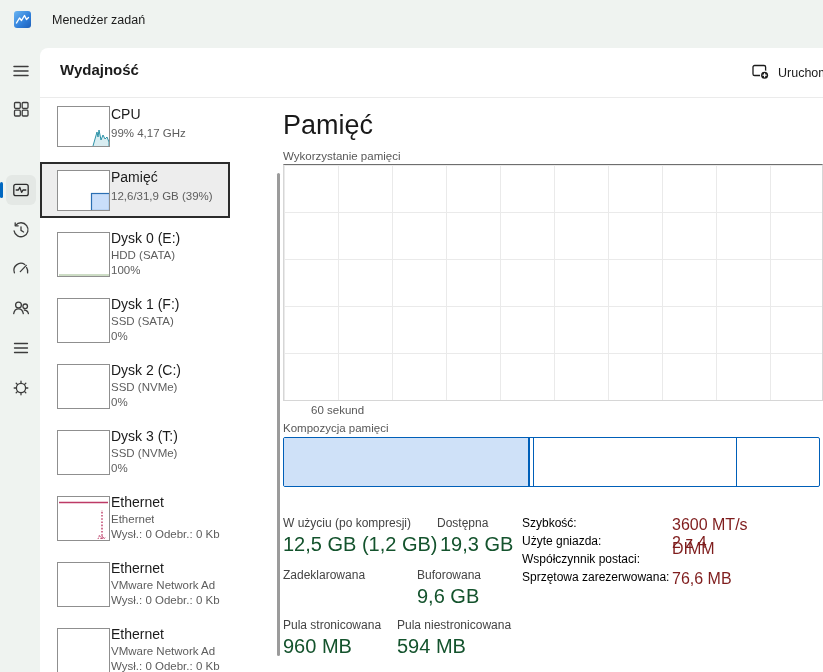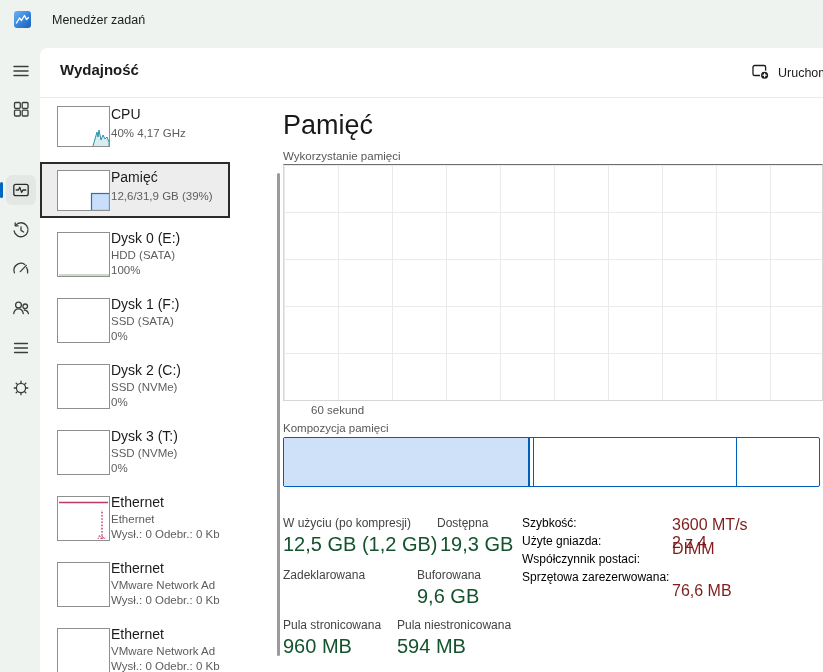--- a/index.html
+++ b/index.html
@@ -157,21 +157,21 @@
     </div>
     <div class="header-divider"></div>
 
     <div class="side-item" style="top:56px;height:52px;">
       <div class="mini-box" style="left:17px;top:2px;width:53px;height:41px;">
         <svg width="51" height="39" viewBox="0 0 51 39">
             <polyline points="35,39 37,32 39,25 40,30 41,23 43,33 45,28 47,32 49,30 51,35 51,39" fill="#d9edf1" stroke="#2e93a8" stroke-width="1"></polyline>
           </svg>
       </div>
       <div class="si-title" style="top:2px">CPU</div>
-      <div class="si-sub" style="top:23px">40% 4,17 GHz</div>
+      <div class="si-sub" style="top:23px">99% 4,17 GHz</div>
     </div>
 
     <div class="side-item sel" style="top:114px;height:56px;">
       <div class="mini-box" style="left:15px;top:6px;width:53px;height:41px;">
         <svg width="51" height="39" viewBox="0 0 51 39">
             <rect x="33.5" y="22.5" width="18" height="17" fill="#c9defa" stroke="#2b6fb3" stroke-width="1.2"></rect>
           </svg>
       </div>
       <div class="si-title" style="top:5px;left:69px">Pamięć</div>
       <div class="si-sub" style="top:26px;left:69px">12,6/31,9 GB (39%)</div>
@@ -267,16 +267,16 @@
     <div class="stat-label" style="left:357px;top:570px;">Pula niestronicowana</div>
     <div class="stat-value" style="left:357px;top:587px;">594 MB</div>
 
     <div class="det-label" style="left:482px;top:468px;">Szybkość:</div>
     <div class="det-value plain" style="left:632px;top:468px;">3600 MT/s</div>
     <div class="det-label" style="left:482px;top:486px;">Użyte gniazda:</div>
     <div class="det-value plain" style="left:632px;top:486px;">2 z 4</div>
     <div class="det-label" style="left:482px;top:504px;">Współczynnik postaci:</div>
     <div class="det-value plain" style="left:632px;top:492px;text-align:center;">DIMM</div>
     <div class="det-label" style="left:482px;top:522px;">Sprzętowa zarezerwowana:</div>
-    <div class="det-value plain" style="left:632px;top:522px;margin-top:12px;">76,6 MB</div>
+    <div class="det-value plain" style="left:632px;top:522px;">76,6 MB</div>
   </div>
 
 </div>
 
 </body></html>

